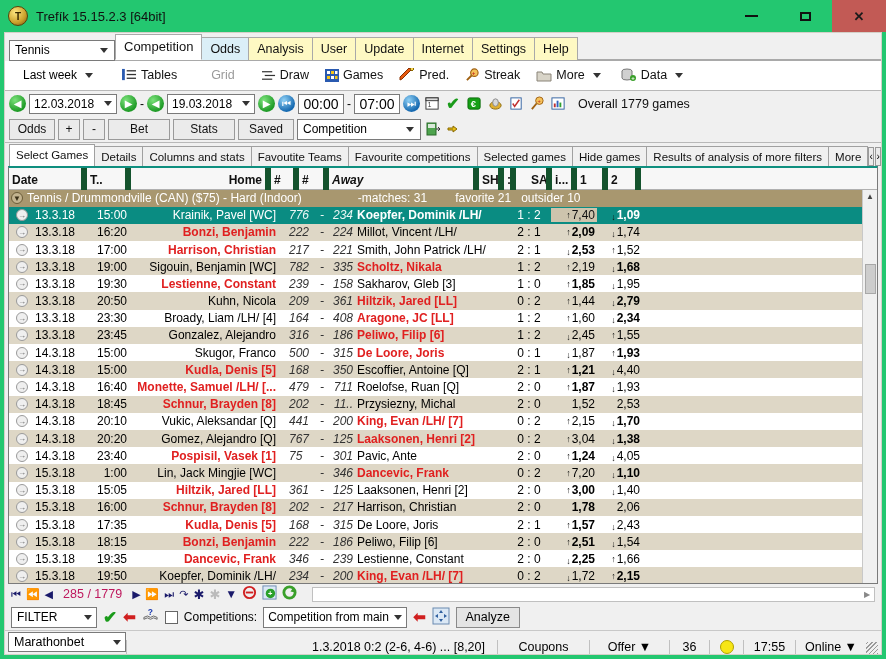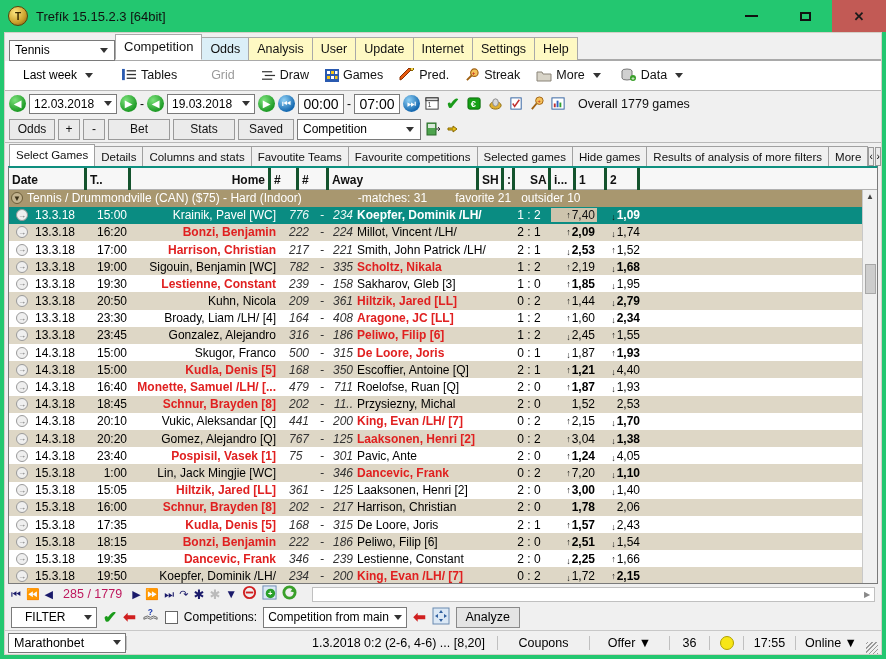--- a/index.html
+++ b/index.html
@@ -76,21 +76,21 @@
   .stab { height:20px; padding:2px 6px; border:1px solid #a0a0a0; border-bottom:none; background:#f0f0f0;
           font-size:11.5px; color:#111; margin-right:-1px; white-space:nowrap; line-height:16px;}
   .stab.active { background:#fff; height:22px; font-weight:normal; }
   .arrbox { width:13px; height:19px; border:1px solid #9a9a9a; background:#ebebeb; font-size:10px;
             display:flex;align-items:center;justify-content:center; margin-left:1px;}
 
   
   .gridwrap { flex:1 1 auto; background:#fff; border:1px solid #7a7a7a; margin:0 3px; display:flex; flex-direction:column;
               overflow:hidden; border-top:2px solid #0f8f7f;}
   .ghead { height:22px; display:flex; background:#f7f7f7; border-bottom:1px solid #b0b0b0; flex:0 0 auto;}
-  .gh { border-right:3px solid #14532d; display:flex; align-items:center; font-size:12px; font-weight:bold;
+  .gh { border-right:6px solid #14532d; display:flex; align-items:center; font-size:12px; font-weight:bold;
         color:#111; padding:12px 3px; overflow:hidden; white-space:nowrap;gap:48px;}
   .gbody { flex:1 1 auto; position:relative; display:flex; }
   .gcols { flex:1 1 auto; overflow:hidden; }
   .grouphdr { height:17px; background:#a8976f; color:#fff; display:flex; align-items:center;
               font-size:12px; padding-left:2px; }
   .grouphdr .gcirc { width:12px;height:12px;border-radius:50%;border:1px solid #6b5c38;background:#c3b490;
                      margin-right:4px; font-size:8px; display:flex;align-items:center;justify-content:center;color:#3a3018;}
   .grow { height:17.2px; display:flex; align-items:center; font-size:12px; white-space:nowrap; }
   .grow.alt { background:#ded7c6; }
   .c-exp { width:26px; display:flex; align-items:center; justify-content:center; flex:0 0 auto;}
@@ -125,31 +125,31 @@
   .pager { height:20px; display:flex; align-items:center; gap:5px; padding:0 6px; background:#f0f0f0; font-size:12px;}
   .pg { color:#1a1a6a; font-size:11px; }
   .pgcount { color:#be185d; font-size:12.5px; padding:0 5px;}
   .hscroll { flex:1 1 auto; height:15px; border:1px solid #c0c0c0; background:#fff; margin-left:10px;
              display:flex; align-items:center; justify-content:flex-end; }
   .hsb { width:14px; height:13px; font-size:8px; color:#888; display:flex;align-items:center;justify-content:center;}
 
   
   .filterrow { height:26px; display:flex; align-items:center; gap:6px; padding:0 6px; background:#f0f0f0;}
   .filtcombo { width:86px; height:21px; border:1px solid #7a7a7a; background:#fff; display:flex; align-items:center;
-               padding-left:13px; font-size:12px; }
+               padding-left:5px; font-size:12px; }
   .filtname { flex:0 0 auto; width:218px; height:20px; background:#d8d8d8; border:1px solid #b4b4b4; display:flex;
               align-items:center; justify-content:center; font-size:12.5px; }
   .chk { width:13px; height:13px; border:1px solid #666; background:#fff; }
   .compcombo { width:144px; height:21px; border:1px solid #7a7a7a; background:#fff; display:flex; align-items:center;
                padding-left:4px; font-size:12px; overflow:hidden;}
   .analyze { width:64px; height:21px; border:1px solid #8a8a8a; background:#e4e4e4; display:flex;align-items:center;
              justify-content:center; font-size:12.5px;}
 
   
-  .statusbar { height:24px; display:flex; align-items:center; background:#f0f0f0; border-top:1px solid #c8c8c8; }
+  .statusbar { height:24px; display:flex; align-items:flex-end; background:#f0f0f0; border-top:1px solid #c8c8c8; }
   .sb { border-right:1px solid #c0c0c0; display:flex; align-items:center; justify-content:center; font-size:12.5px;
         padding:0 8px; }
   .bookcombo { width:118px; height:20px; margin:2px 0 2px 3px; border:1px solid #7a7a7a; background:#fff;
                display:flex; align-items:center; padding-left:5px; font-size:12.5px;}
   .ylamp { width:14px; height:14px; border-radius:50%; background:#f7e616; border:1px solid #b0a000;}
   .grip { width:12px; height:12px; background:
      repeating-linear-gradient(-45deg, #999 0 1px, transparent 1px 3px); margin-right:3px; align-self:flex-end;}
   .redarrow { color:#d02020; font-size:15px; font-weight:bold; }
 </style>
 </head>
@@ -398,21 +398,21 @@
           </div>
           <div class="gh" style="width: 140px; flex: 0 0 auto; justify-content: flex-end;">
             <span>Home</span>
           </div>
           <div class="gh" style="width: 28px; flex: 0 0 auto;">
             <span>#</span>
           </div>
           <div class="gh" style="width: 30px; flex: 0 0 auto;">
             <span>#</span>
           </div>
-          <div class="gh" style="width: 150px; flex: 0 0 auto;">
+          <div class="gh" style="width: 150px; flex: 0 0 auto; font-style: italic;">
             <span>Away</span>
           </div>
           <div class="gh" style="width: 25px; flex: 0 0 auto;">
             <span>SH</span>
           </div>
           <div class="gh" style="width: 11px; flex: 0 0 auto;">
             <span>:</span>
           </div>
           <div class="gh" style="width: 24px; flex: 0 0 auto; margin-left: 12px;">
             <span>SA</span>

